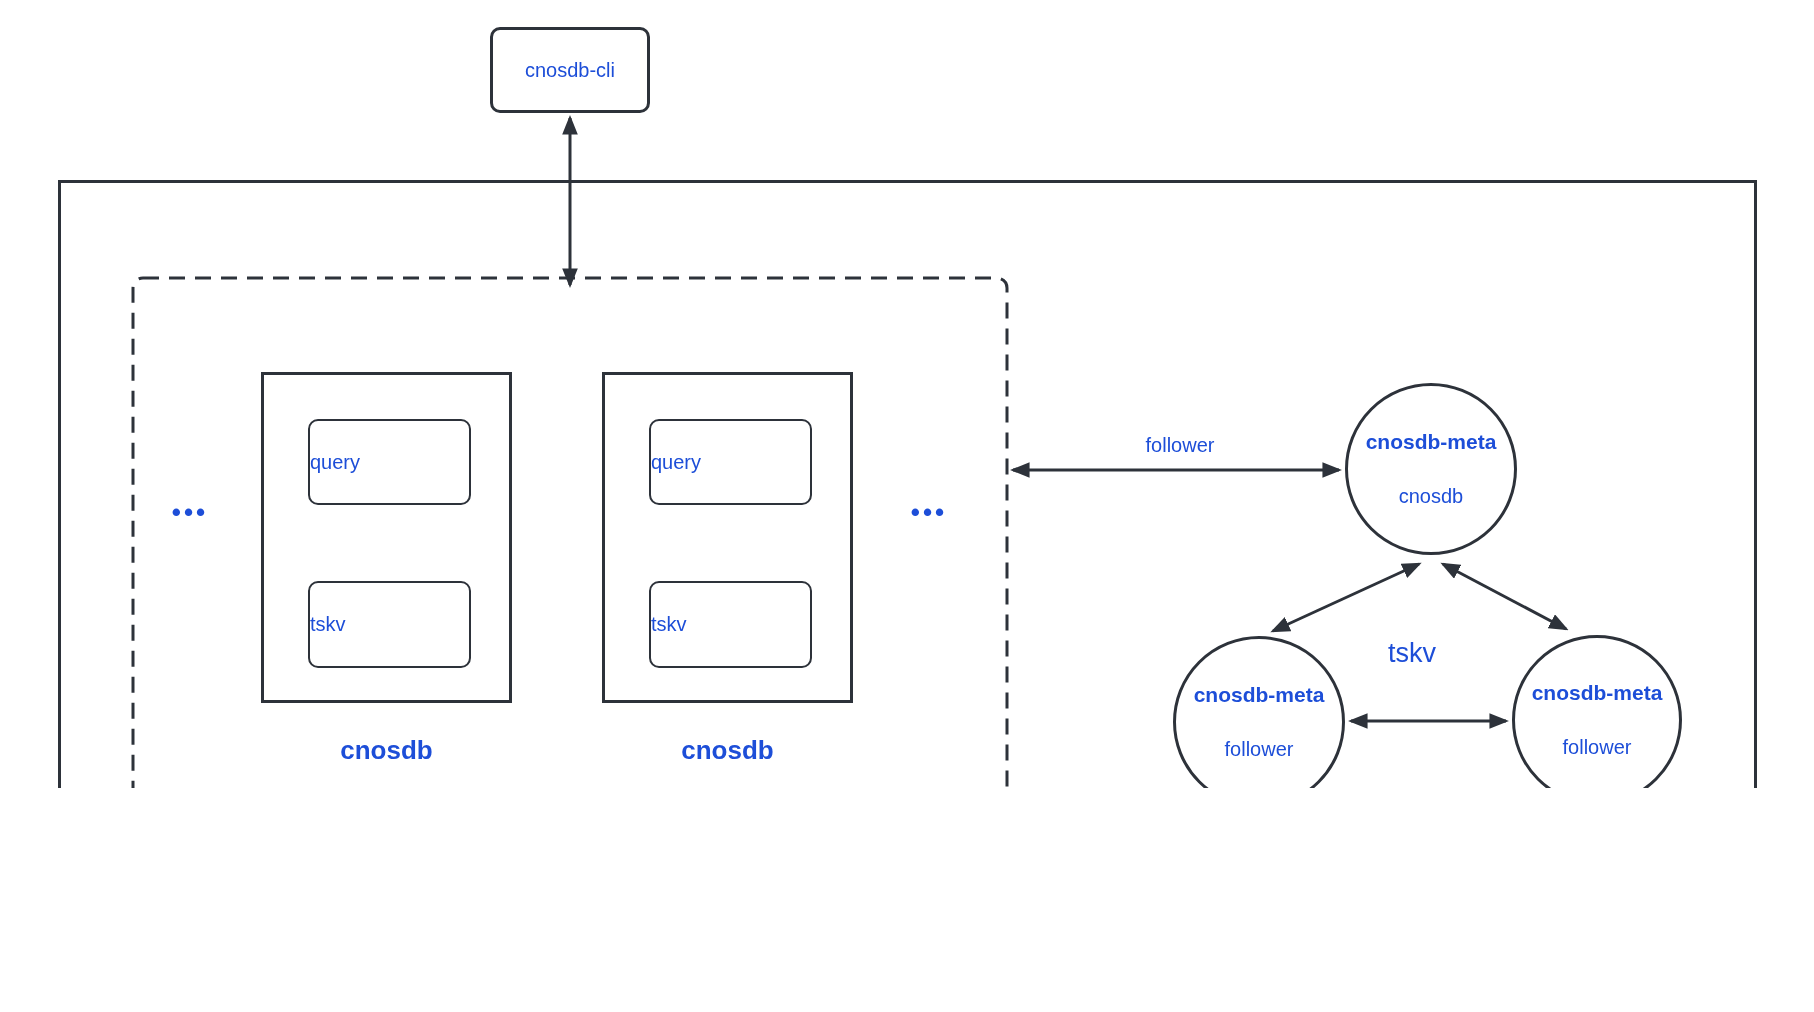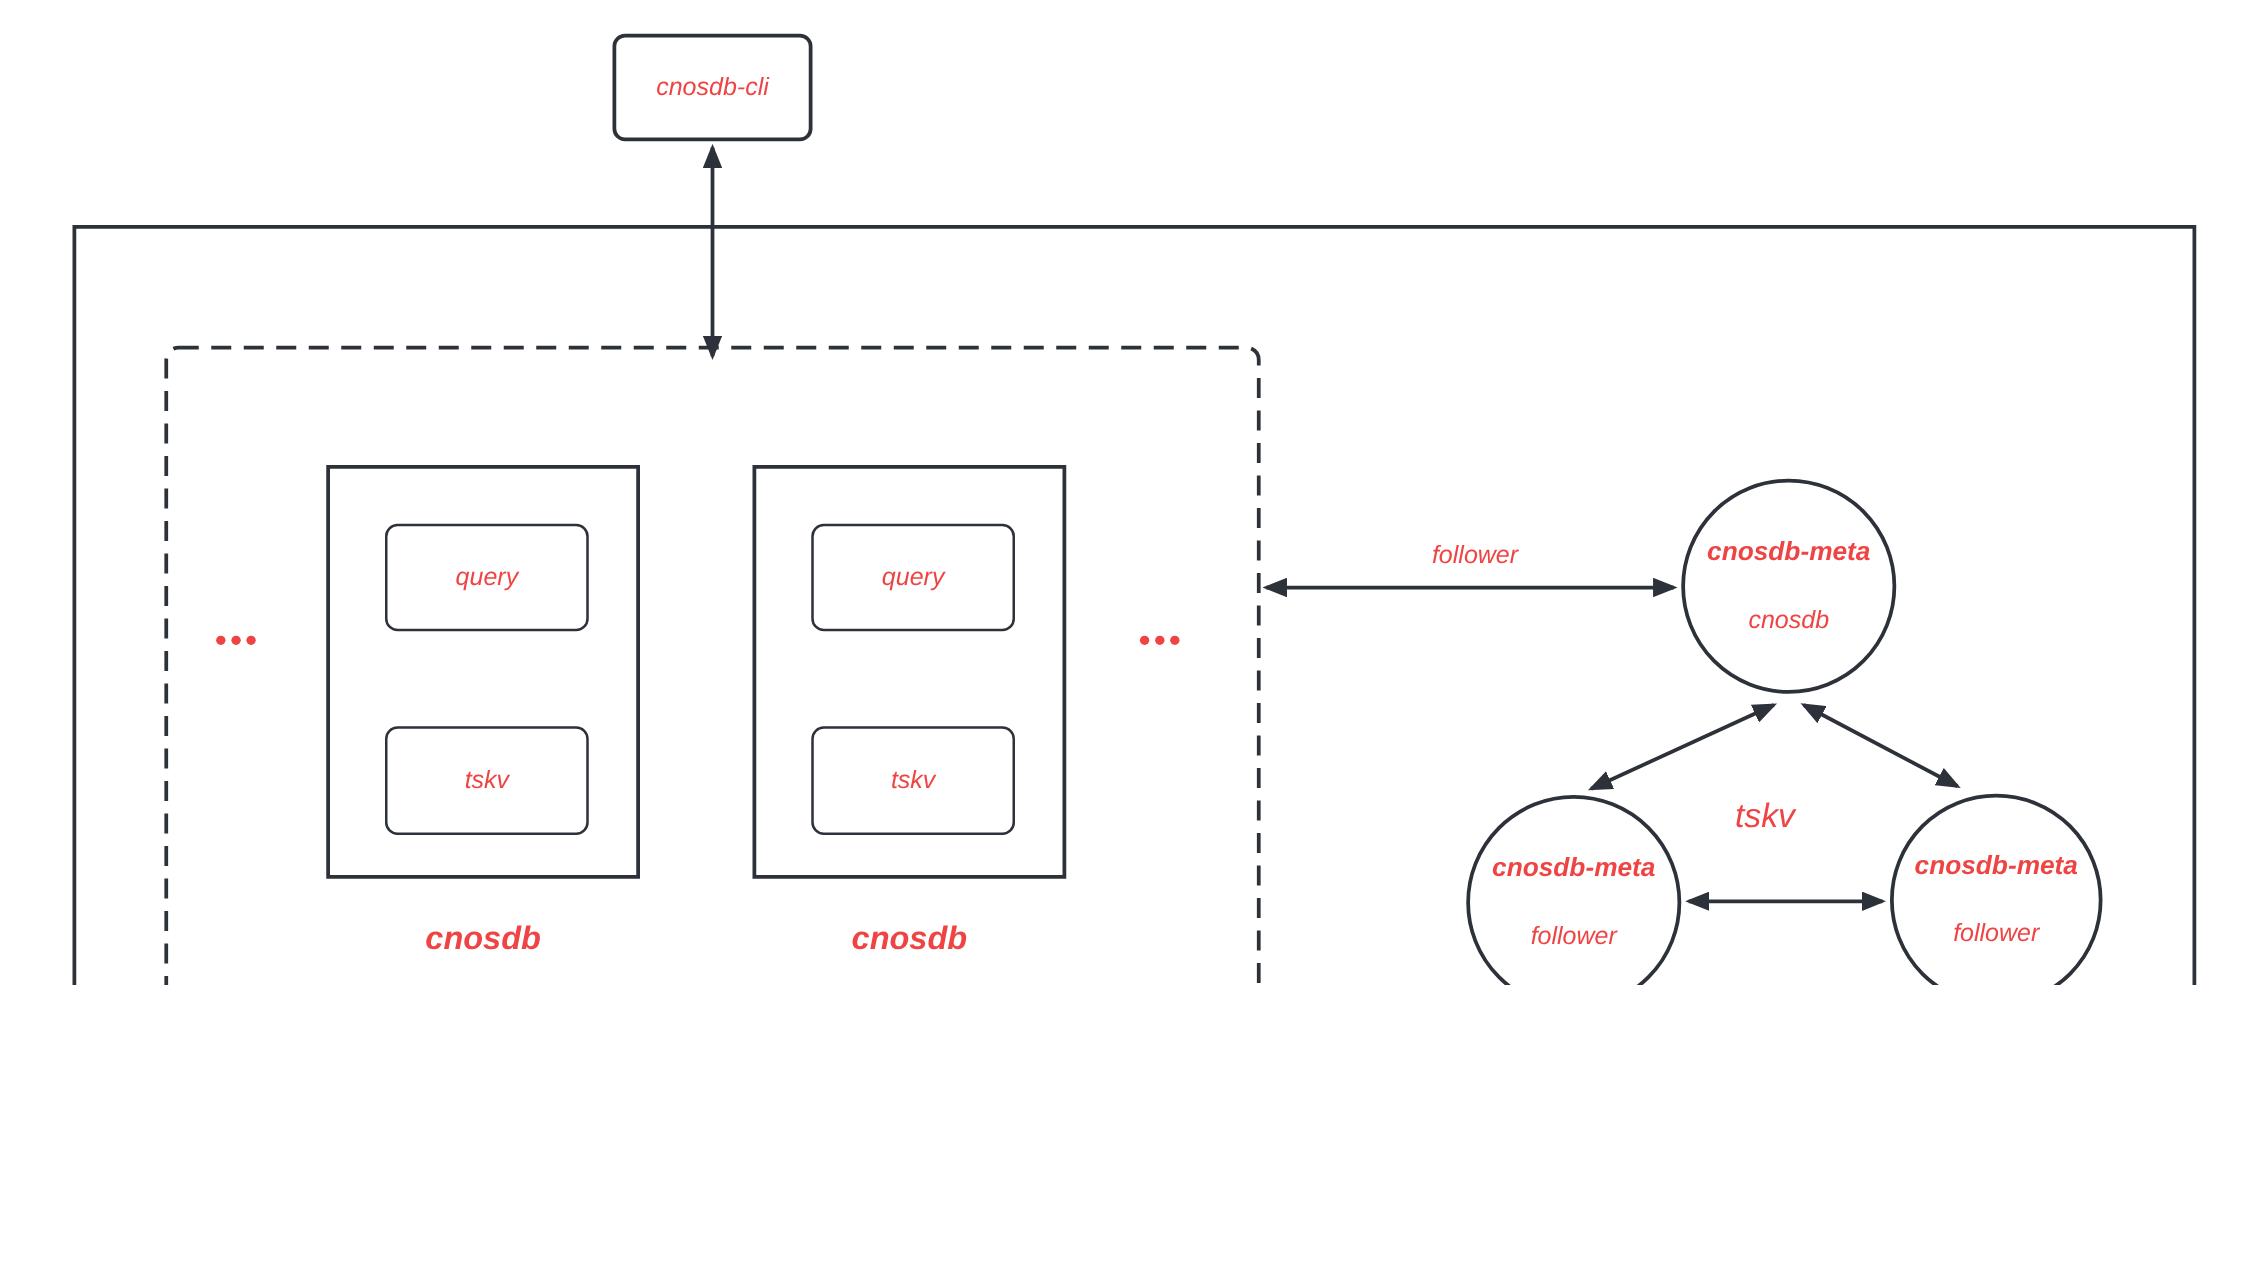--- a/index.html
+++ b/index.html
@@ -1,34 +1,34 @@
 <!DOCTYPE html>
 <html><head>
 <meta charset="utf-8">
 <style>
   html,body{margin:0;padding:0;background:#ffffff;}
   .canvas{
     position:relative;width:1814px;height:788px;background:#ffffff;
-    font-family:"Liberation Sans","DejaVu Sans",sans-serif;color:#ef4444;overflow:hidden;font-style:italic;
+    font-family:"Liberation Sans","DejaVu Sans",sans-serif;color:#1d4ed8;overflow:hidden;
   }
   .canvas *{box-sizing:border-box;}
   svg.overlay{position:absolute;left:0;top:0;width:1814px;height:1012px;pointer-events:none;}
   svg.overlay line{stroke:#2d323a;stroke-width:3;}
   svg.overlay .dashedrect{fill:none;stroke:#2d323a;stroke-width:3;stroke-dasharray:16 10;}
   svg.overlay marker path{fill:#2d323a;}
 
   .box{position:absolute;border:3px solid #2d323a;display:flex;align-items:center;justify-content:center;background:#ffffff;}
   .cli{left:490px;top:27px;width:160px;height:86px;border-radius:10px;font-size:20px;}
   .outer{left:58px;top:180px;width:1699px;height:718px;background:transparent;}
 
   .node{position:absolute;border:3px solid #2d323a;background:#ffffff;width:251px;height:331px;}
   .node1{left:261px;top:372px;}
   .node2{left:602px;top:372px;}
   .inner{position:absolute;left:44px;width:163px;border:2.5px solid #2d323a;border-radius:10px;
-         display:flex;align-items:center;justify-content:center;font-size:20px;background:#ffffff;}
+         display:flex;align-items:center;justify-content:flex-start;font-size:20px;background:#ffffff;}
   .inner.query{top:44px;height:86px;}
   .inner.tskv{top:206px;height:87px;}
 
   .node-label{position:absolute;width:251px;text-align:center;font-size:26px;font-weight:bold;top:736px;line-height:28px;}
   .node-label.n1{left:261px;}
   .node-label.n2{left:602px;}
 
   .ellipsis{position:absolute;font-size:26px;font-weight:bold;letter-spacing:3px;transform:translate(-50%,-50%);white-space:nowrap;}
   .ellipsis.left{left:190px;top:512px;}
   .ellipsis.right{left:929px;top:512px;}

